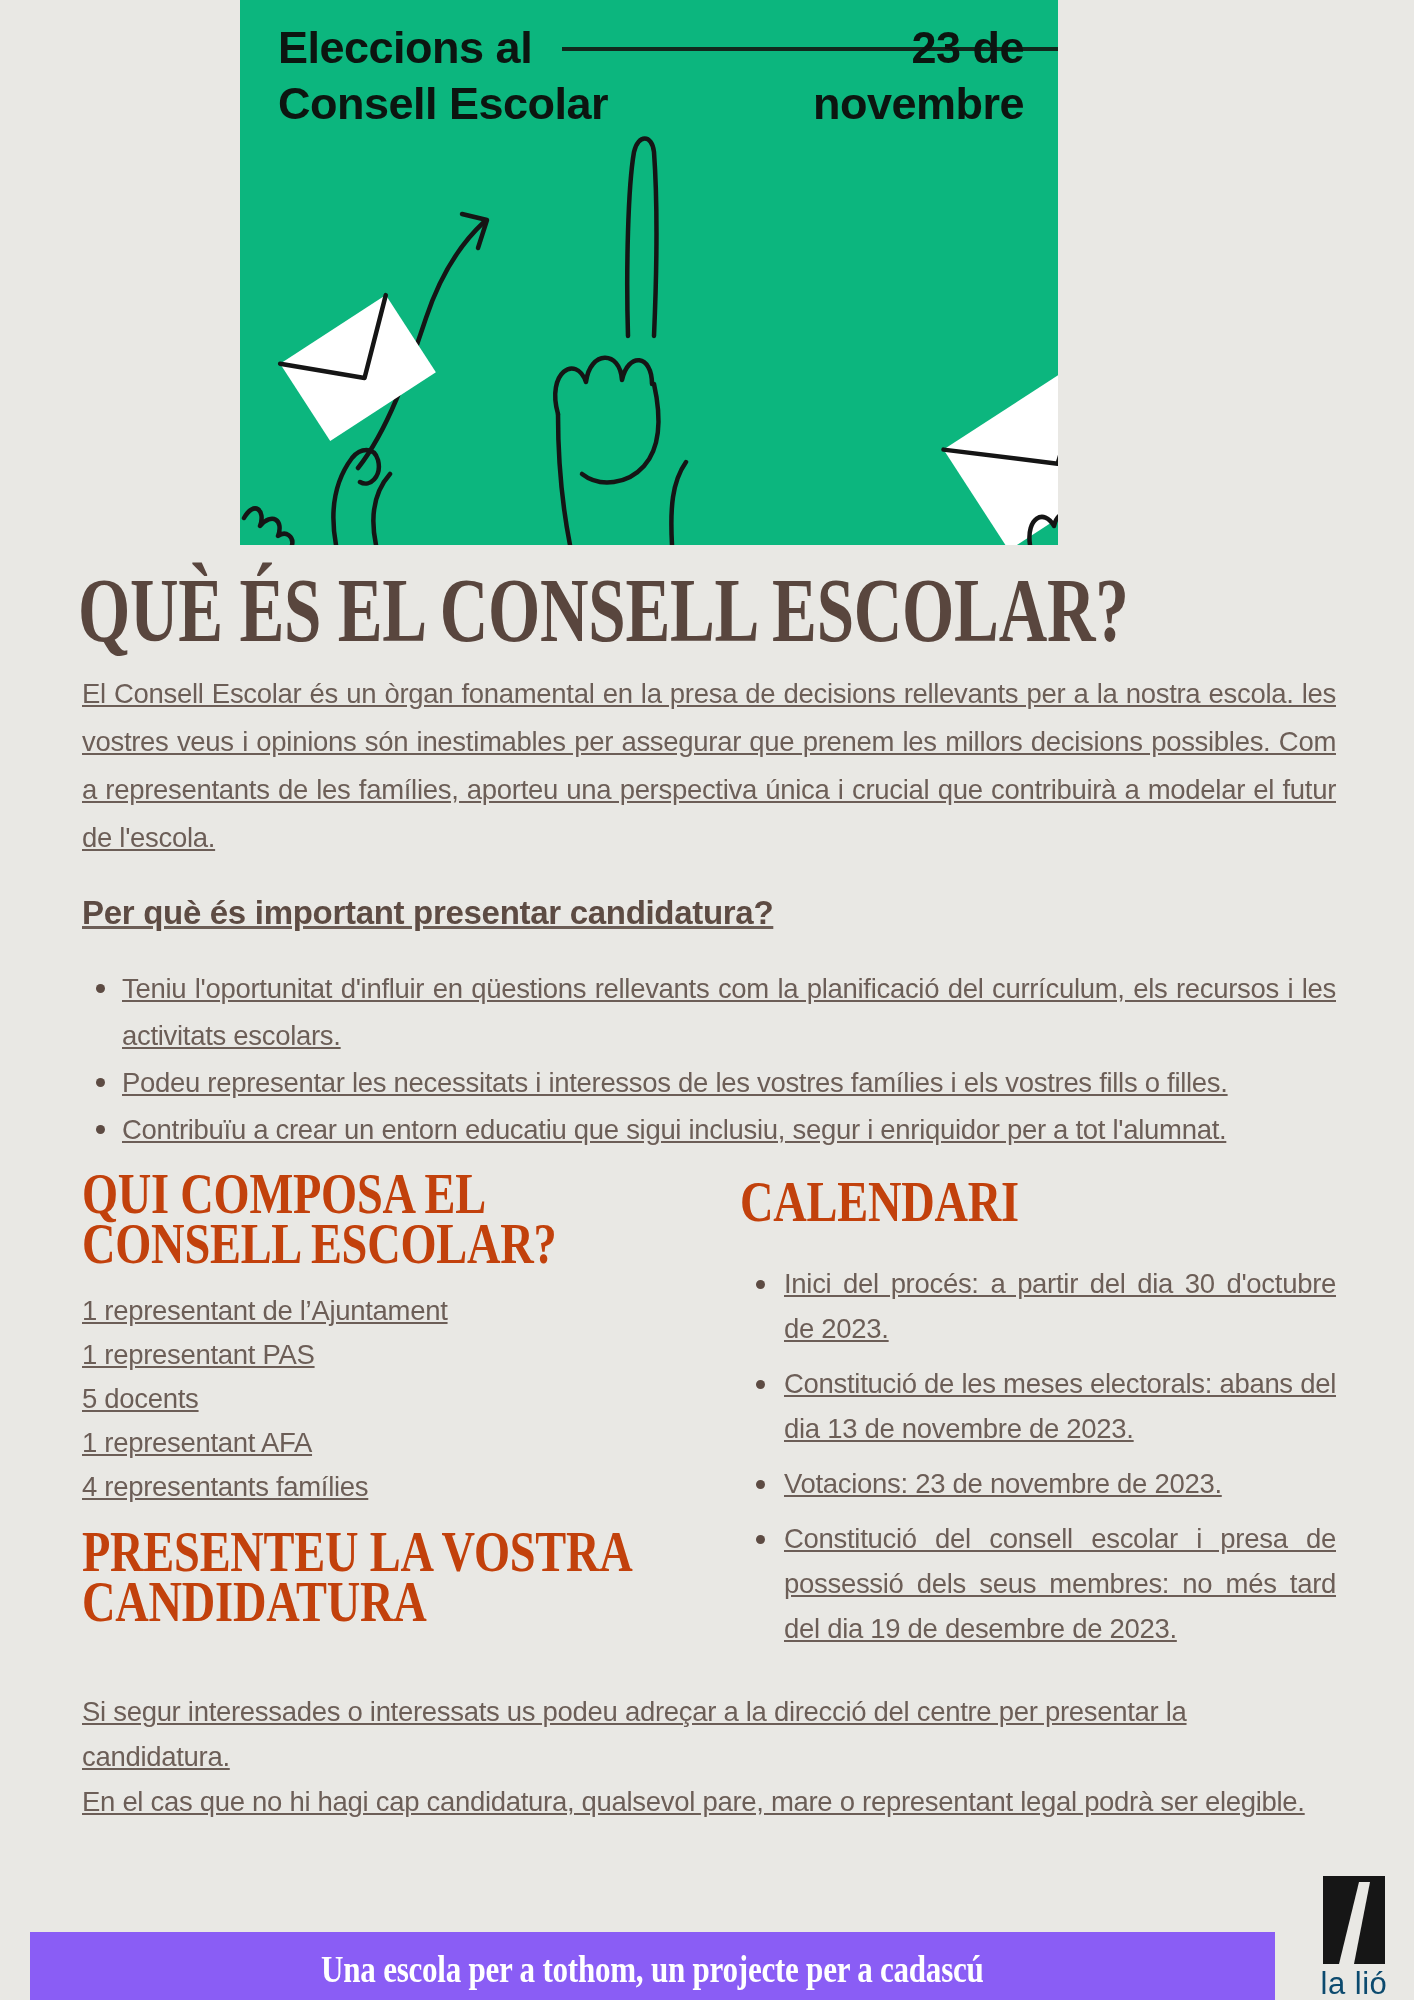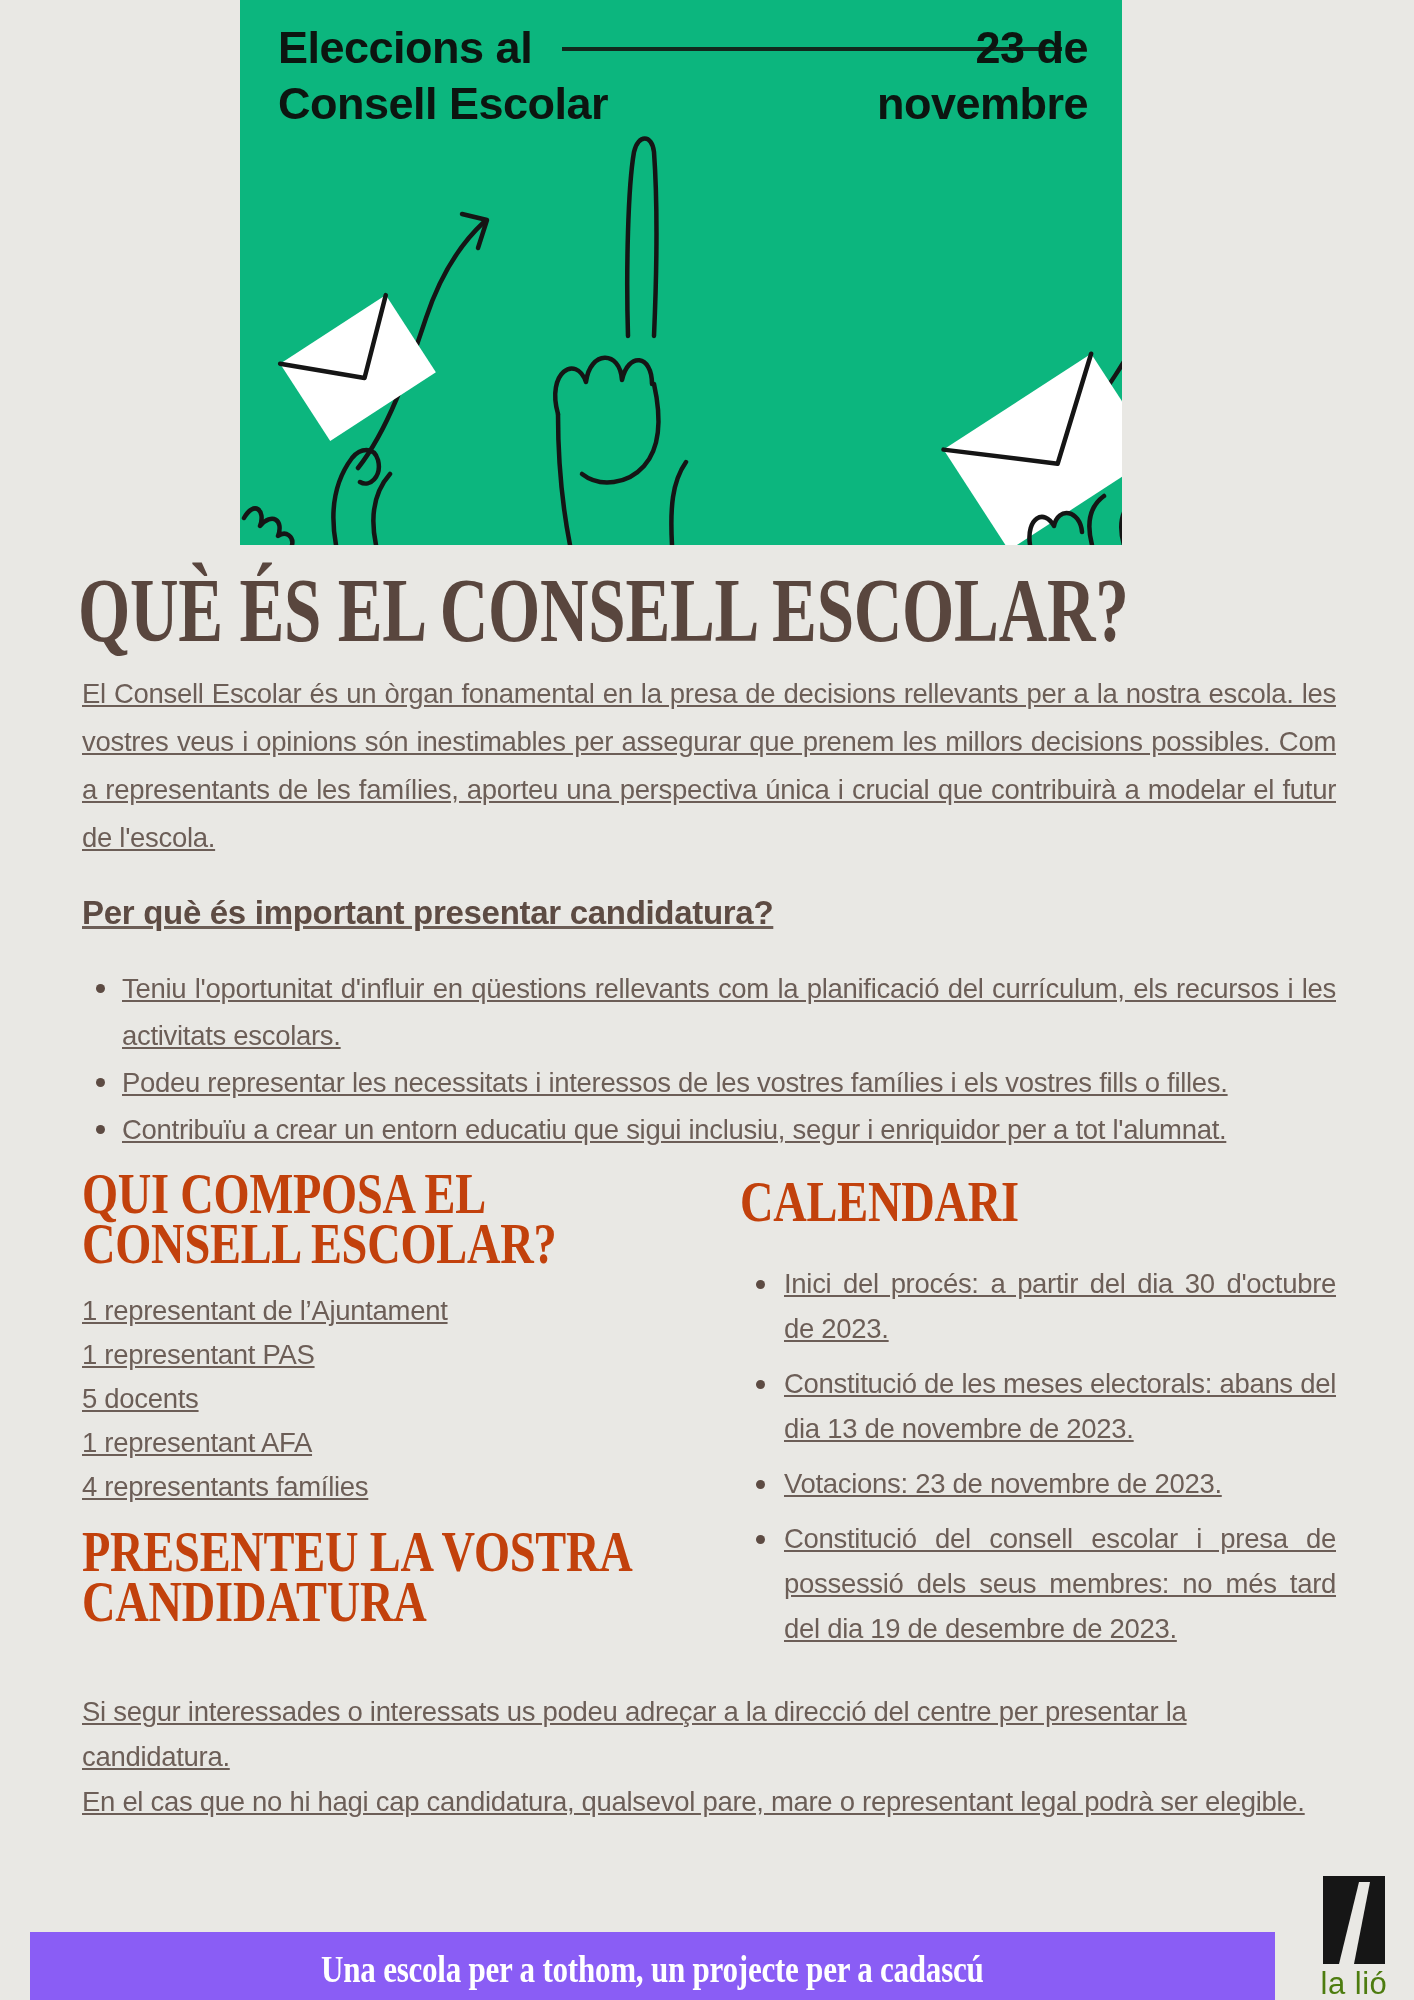--- a/index.html
+++ b/index.html
@@ -2,21 +2,21 @@
 <html><head>
 <meta charset="utf-8">
 <style>
   html,body { margin:0; padding:0; }
   .page {
     position:relative; width:1414px; height:2000px; overflow:hidden;
     background:#e9e8e4; color:#6c5e57;
     font-family:"Liberation Sans", sans-serif; letter-spacing:-0.3px;
   }
   
-  .banner { position:absolute; left:240px; top:0; width:882px; height:545px; background:#0cb67e; overflow:hidden; }
+  .banner { position:absolute; left:240px; top:0; width:818px; height:545px; background:#0cb67e; overflow:hidden; }
   .banner-title, .banner-date {
     position:absolute; top:20px; font-weight:700; font-size:45px; line-height:56px;
     color:#0c1510; letter-spacing:-0.5px; white-space:pre-line;
   }
   .banner-title { left:38px; }
   .banner-date { right:34px; text-align:right; }
   .banner-rule { position:absolute; left:322px; top:47px; width:500px; height:4px; background:#11291d; }
   .banner-art { position:absolute; left:0; top:0; width:995px; height:545px; }
   
   .content { position:absolute; left:82px; top:558px; width:1254px;text-decoration:underline; }
@@ -55,21 +55,21 @@
   .footer-bar {
     position:absolute; left:30px; top:1932px; width:1245px; height:74px; background:#8a5df5;
     display:flex; align-items:center; justify-content:center;
   }
   .slogan {
     font-family:"Liberation Serif", serif; font-weight:700; color:#ffffff;
     font-size:37px; white-space:nowrap; display:inline-block; transform:scaleX(0.84);
   }
   .logo { position:absolute; left:1298px; top:1876px; width:112px; text-align:center; }
   .logo svg { display:block; margin:0 auto; }
-  .logo-text { font-size:31px; line-height:1; color:#4d7c0f; margin-top:4px; letter-spacing:0.5px; }
+  .logo-text { font-size:31px; line-height:1; color:#0c4a6e; margin-top:4px; letter-spacing:0.5px; }
 </style>
 </head>
 <body>
 
 <div class="page">
 
   <div class="banner">
     <div class="banner-title">Eleccions al
 Consell Escolar</div>
     <div class="banner-rule"></div>

